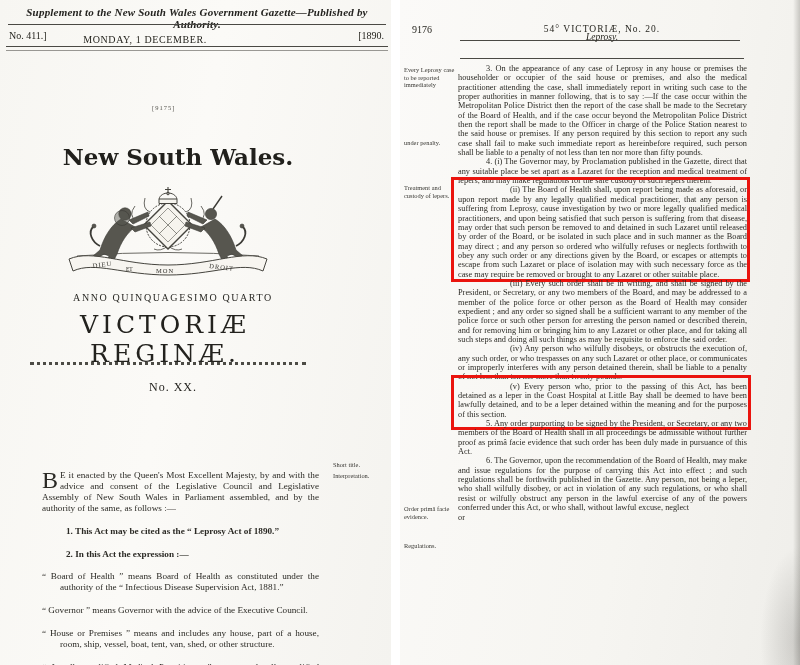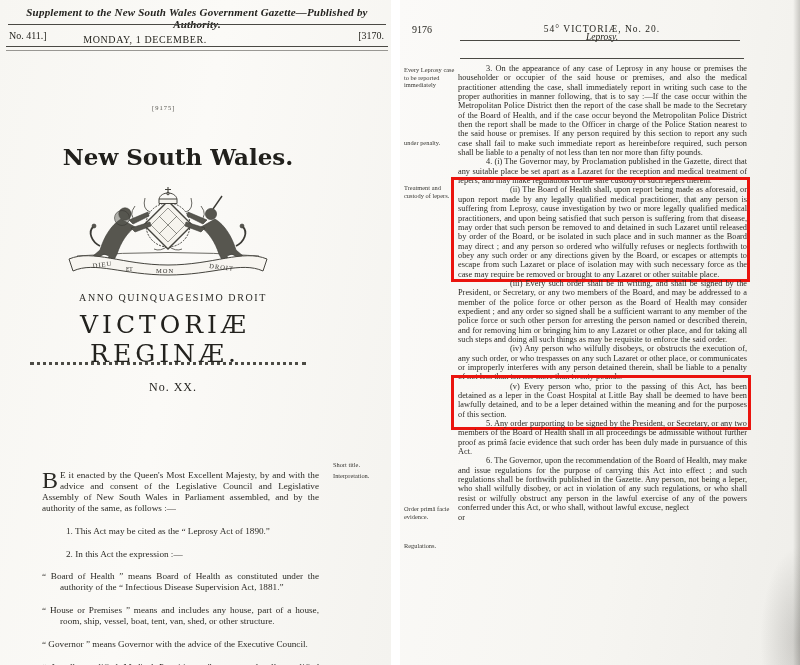--- a/index.html
+++ b/index.html
@@ -33,21 +33,21 @@
   .orn-dots{position:absolute;top:362px;left:30px;width:276px;border-bottom:3px dotted #4c4b45;}
   .act-no{position:absolute;top:380px;left:8px;width:330px;text-align:center;
           font-size:12px;letter-spacing:1px;color:#23221e;}
   .act-title{position:absolute;top:406px;left:28px;width:320px;font-size:10.3px;line-height:12.6px;
              text-align:justify;padding-left:22px;text-indent:-22px;color:#26251f;}
 
   .lp-body{position:absolute;top:458px;left:30px;width:301px;font-size:9.2px;line-height:10.9px;
            text-align:justify;color:#2b2a25;}
   .lp-body p{margin:12px;}
   .enacting::first-letter{float:left;font-size:24px;line-height:19px;padding:1px 2px 0 0;font-weight:normal;}
-  .clause{text-indent:24px;}
+  .clause{text-indent:24px;font-weight:bold;}
   .defn{padding-left:18px;text-indent:-18px;}
 
   .mnote{position:absolute;font-size:6.4px;line-height:7.7px;color:#3a3934;width:54px;}
   .mnote-left{left:333px;width:52px;}
 
   
   .rp-pageno{position:absolute;top:24px;left:12px;font-size:10px;color:#26251f;}
   .rp-head{position:absolute;top:24px;left:60px;width:284px;text-align:center;
            font-size:9.5px;letter-spacing:1px;color:#26251f;}
   .rp-title{position:absolute;top:32px;left:60px;width:284px;text-align:center;
@@ -69,21 +69,21 @@
 <body>
 
 <div id="canvas">
 
   <div id="left-page" class="page">
     <div class="supp">Supplement to the New South Wales Government Gazette—Published by Authority.</div>
     <div class="rule" style="top:24px;left:8px;width:378px;"></div>
     <div class="dateline">
       <span class="dl-no">No. 411.]</span>
       <span class="dl-date">MONDAY, 1 DECEMBER.</span>
-      <span class="dl-year">[3170.</span>
+      <span class="dl-year">[1890.</span>
     </div>
     <div class="rule" style="top:46px;left:6px;width:382px;height:1.4px;"></div>
     <div class="rule" style="top:49.5px;left:6px;width:382px;opacity:.55;"></div>
 
     <div class="folio">[9175]</div>
 
     <div class="masthead">New South Wales.</div>
 
     <svg class="crest" viewBox="0 0 210 94" width="212" height="94">
       <g stroke="#45443e" fill="none" stroke-width="1">
@@ -130,32 +130,32 @@
         <g>
           <path d="M6,75 C30,65 60,81 105,81 C150,81 180,65 204,75 L200,87 C178,77 150,91 105,91 C60,91 32,77 10,87 Z" fill="#f7f5f0" stroke-width="1"></path>
           <text x="30" y="84" font-size="6.5" letter-spacing="1" fill="#33322d" stroke="none" transform="rotate(-7 30 84)">DIEU</text>
           <text x="63" y="87" font-size="5.5" fill="#33322d" stroke="none">ET</text>
           <text x="93" y="88.5" font-size="6.5" letter-spacing="1" fill="#33322d" stroke="none">MON</text>
           <text x="146" y="84" font-size="6.5" letter-spacing="1" fill="#33322d" stroke="none" transform="rotate(7 146 84)">DROIT</text>
         </g>
       </g>
     </svg>
 
-    <div class="anno">ANNO QUINQUAGESIMO DROIT</div>
+    <div class="anno">ANNO QUINQUAGESIMO QUARTO</div>
     <div class="regina">VICTORIÆ REGINÆ.</div>
     <div class="orn-dots"></div>
     <div class="act-no">No. XX.</div>
 
     <div class="lp-body">
       <p class="enacting">BE it enacted by the Queen's Most Excellent Majesty, by and with the advice and consent of the Legislative Council and Legislative Assembly of New South Wales in Parliament assembled, and by the authority of the same, as follows :—</p>
       <p class="clause" style="margin-top:2px;">1. This Act may be cited as the “ Leprosy Act of 1890.”</p>
       <p class="clause">2. In this Act the expression :—</p>
       <p class="defn">“ Board of Health ” means Board of Health as constituted under the authority of the “ Infectious Disease Supervision Act, 1881.”</p>
+      <p class="defn">“ Governor ” means Governor with the advice of the Executive Council.</p>
       <p class="defn">“ House or Premises ” means and includes any house, part of a house, room, ship, vessel, boat, tent, van, shed, or other structure.</p>
-      <p class="defn">“ Governor ” means Governor with the advice of the Executive Council.</p>
       <p class="defn">“ Legally qualified Medical Practitioner ” means a legally qualified Medical Practitioner within the meaning of the “ Medical Practitioners Act of 1855,” and any Act amending the same.</p>
     </div>
 
     <div class="mnote mnote-left" style="top:461px;">Short title.</div>
     <div class="mnote mnote-left" style="top:472px;">Interpretation.</div>
   </div>
 
   <div id="right-page" class="page">
     <div class="rp-pageno">9176</div>
     <div class="rp-head">54° VICTORIÆ, No. 20.</div>

